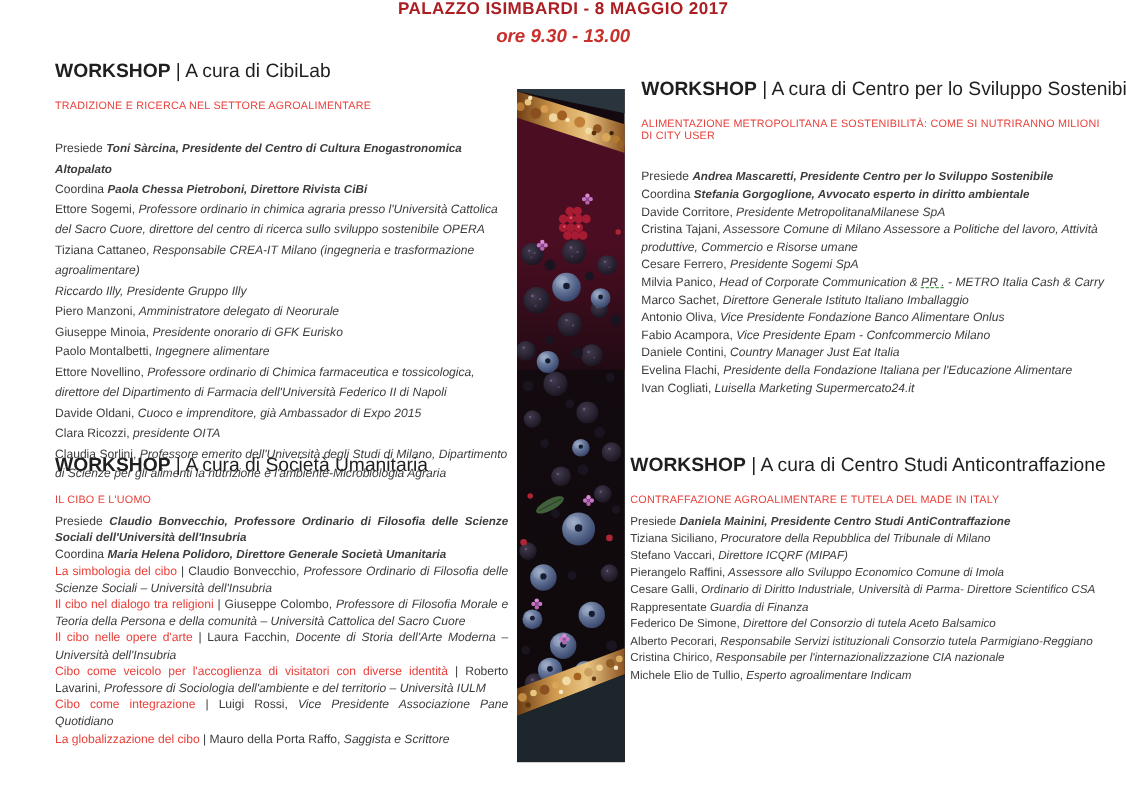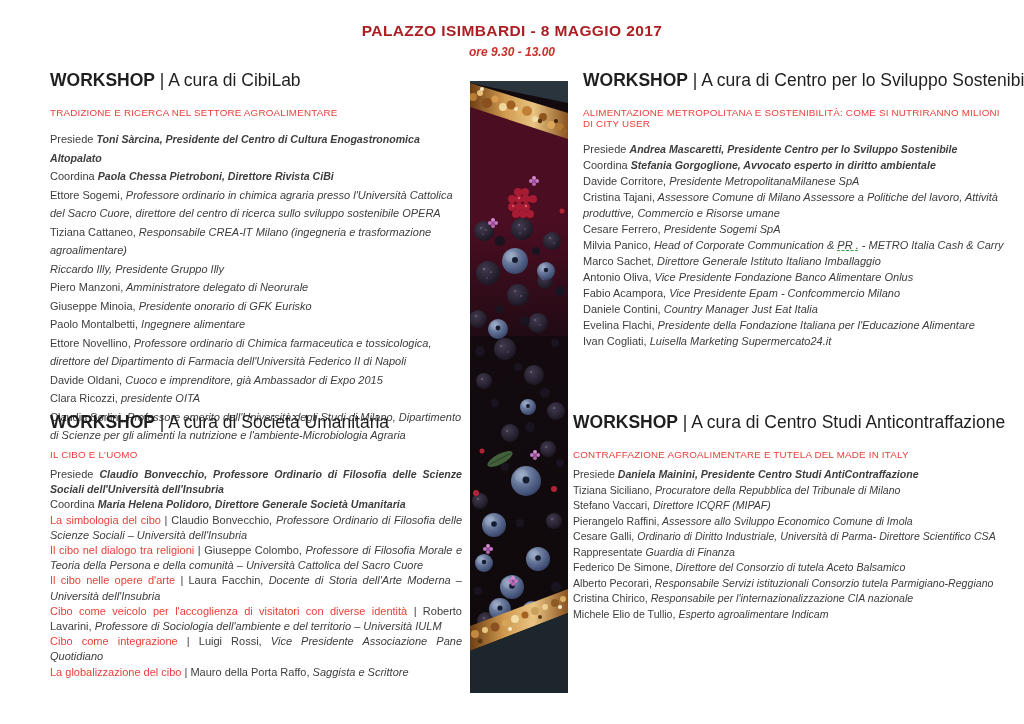--- a/index.html
+++ b/index.html
@@ -9,40 +9,40 @@
   }
   *{margin:0;padding:0;box-sizing:border-box;}
   html,body{width:1024px;height:724px;}
   body{
     background:#ffffff;
     font-family:"Liberation Sans","DejaVu Sans",sans-serif;
     color:var(--ink);
     position:relative;
     overflow:hidden;
   }
-  header{ text-align:center; padding-top:22px; }
+  header{ text-align:center; }
   h1{
     font-size:15.5px; font-weight:bold; color:var(--red-dark);
     letter-spacing:.4px;
   }
   .time{
-    margin-top:5px; font-size:12px; font-weight:bold; font-style:italic;
+    margin-top:5px; font-size:17px; font-weight:bold; font-style:italic;
     color:#c8302b;
   }
   .ws{ position:absolute; }
-  #ws0{ left:50px; top:70px;  width:412px; }
+  #ws0{ left:50px; top:54px;  width:412px; }
   #ws1{ left:50px; top:412px; width:412px; }
   #ws2{ left:583px; top:70px;  width:428px; }
   #ws3{ left:573px; top:412px; width:432px; }
   h2{ font-size:17.5px; font-weight:normal; color:#1f1f1f; white-space:nowrap;}
   h2 .wsb{ font-weight:bold; }
   .sub{
     margin-top:16px; font-size:9.8px; color:var(--red); letter-spacing:.2px;
   }
-  .entries{ margin-top:12px; font-size:11px; }
+  .entries{ margin-top:24px; font-size:11px; }
   .entry{ line-height:18.5px; }
   #ws1 .entries{ margin-top:7px; }
   #ws1 .entry{ line-height:15.2px; text-align:justify; }
   #ws2 .entry{ line-height:16px; }
   #ws3 .entries{ font-size:10.6px; margin-top:7px; }
   #ws3 .entry{ line-height:15.5px; }
   .topic{ color:var(--red); }
   .styled{ font-style:italic; font-weight:600; font-size:10.6px; }
   .role{ font-style:italic; }
   .role.u{

